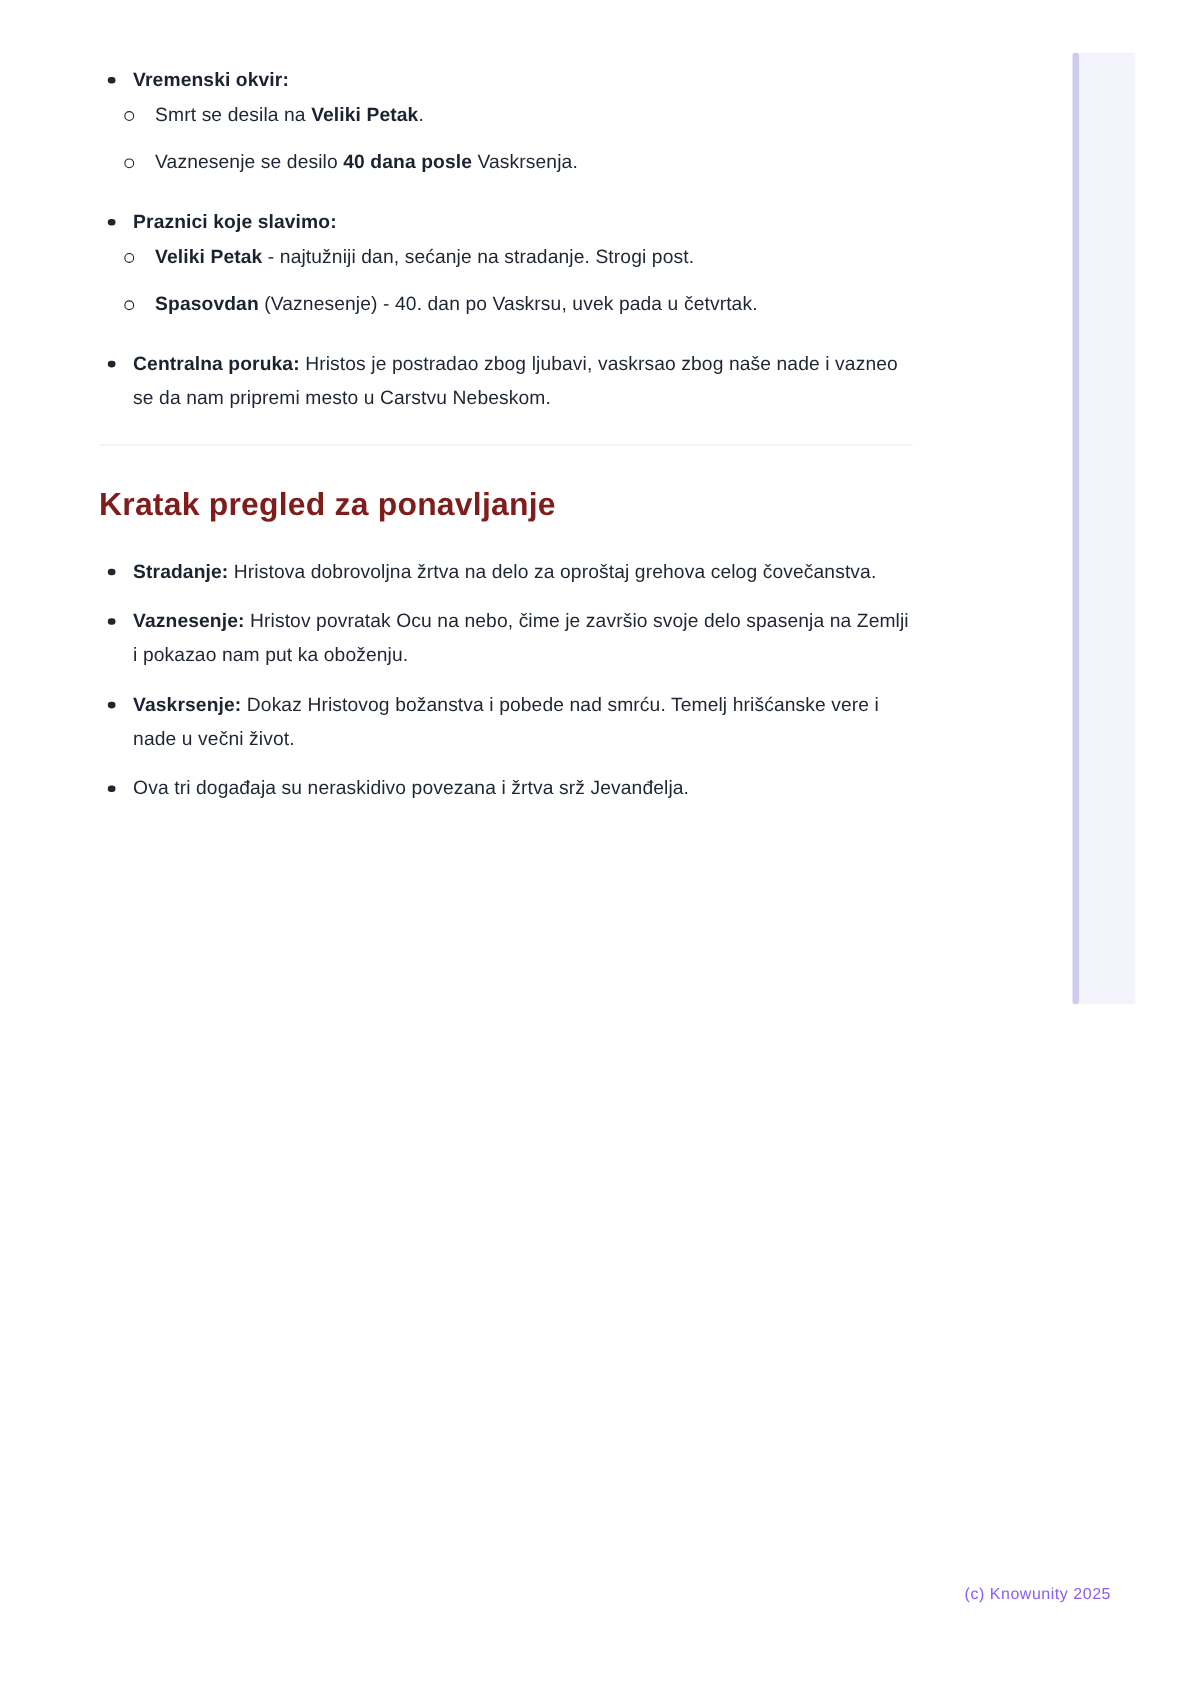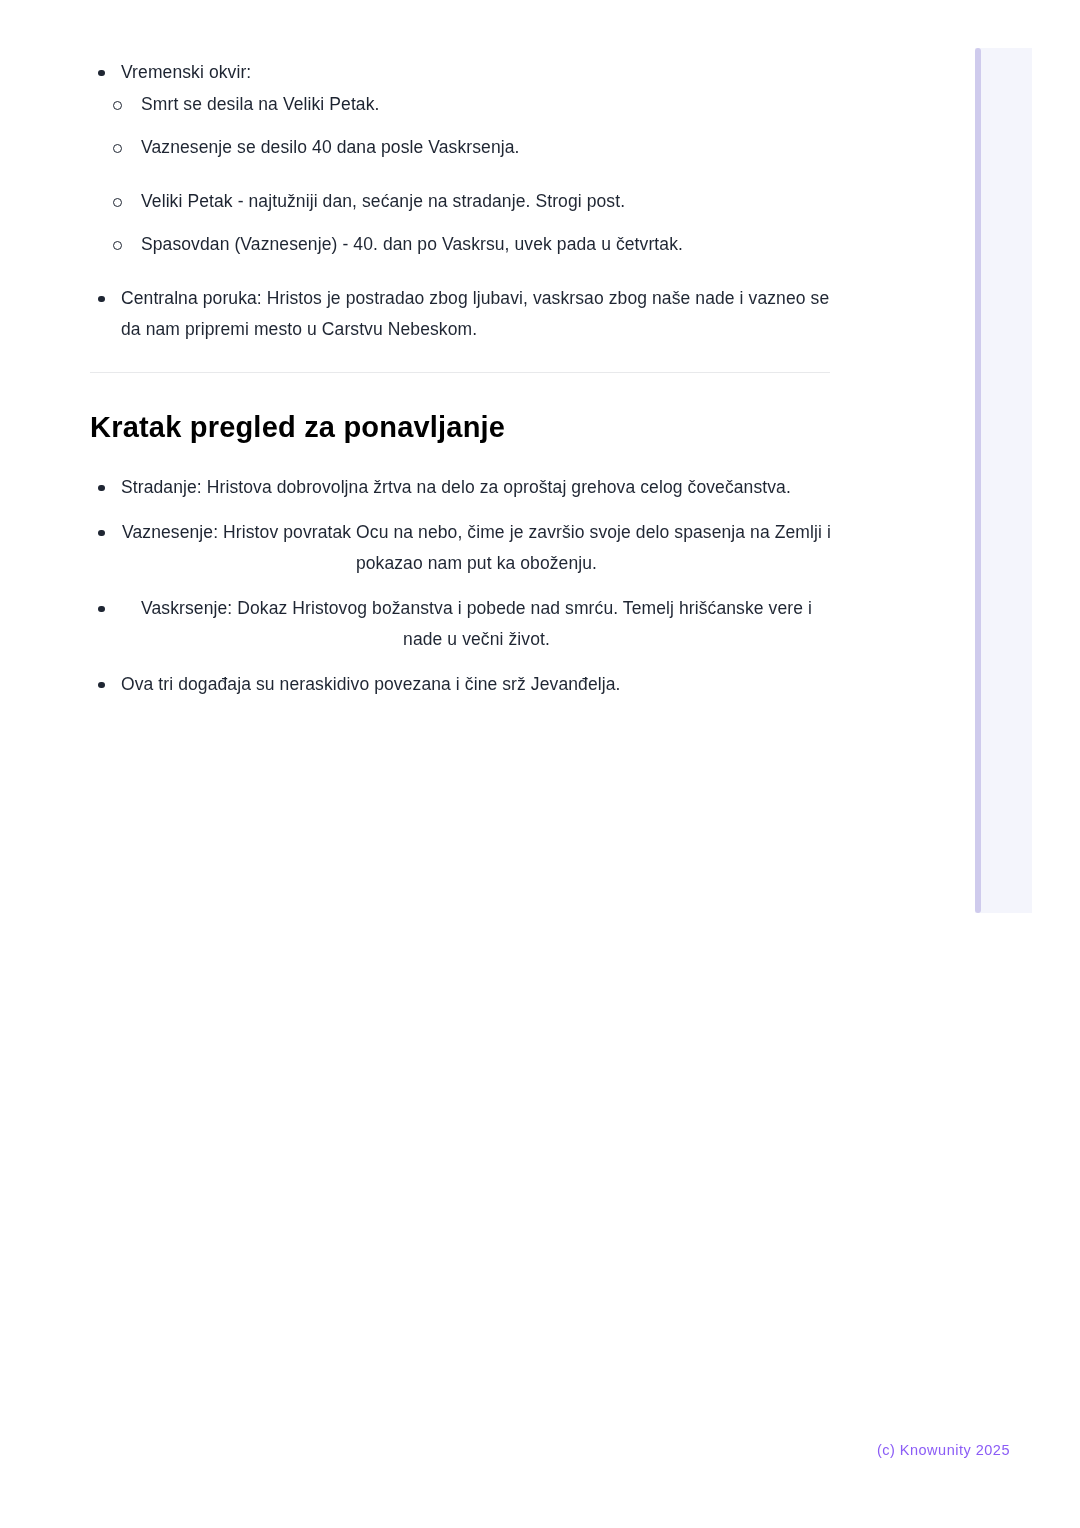--- a/index.html
+++ b/index.html
@@ -9,26 +9,26 @@
     background: #ffffff;
     font-family: "Liberation Sans", sans-serif;
     color: #1f2633;
     position: relative;
     overflow: hidden;
   }
 
   .content { position: absolute; left: 90px; top: 57px; width: 742px; }
 
   .row { display: flex; align-items: flex-start; }
-  .row + .row { margin-top: 12px; text-align: center; }
+  .row + .row { margin-top: 12px; }
   .row.first-child-row { margin-top: 1px; }
   .group + .group { margin-top: 23px; }
 
   .txt { margin: 0; font-size: 17.5px; line-height: 31px; letter-spacing: 0.1px; }
-  .txt b { font-weight: 400; color: #1c2330; margin-top: 44px; }
+  .txt b { font-weight: 700; color: #1c2330; margin-top: 44px; }
 
   .marker { flex: 0 0 31px; position: relative; align-self: stretch; }
   .marker::before {
     content: ""; position: absolute; left: 8px; top: 12.5px;
     width: 6.5px; height: 6.5px; border-radius: 50%;
     background: #1f2633;
   }
   .lv2 { padding-left: 14px; }
   .lv2 .marker { flex: 0 0 37px; }
   .lv2 .marker::before {
@@ -38,21 +38,21 @@
 
   hr.divider {
     border: 0; border-top: 1px solid #e8e9eb;
     margin: 27px 0 0 0; width: 740px;
   }
 
   h2.review-heading {
     margin: 36px 0 27px 0;
     font-size: 29px; line-height: 36px;
     font-weight: 700;
-    color: #000000;
+    color: #7f1d1d;
     letter-spacing: 0.2px;
   }
   .review .row + .row { margin-top: 14px; }
 
   .scroll-indicator {
     position: absolute; left: 975px; top: 48px;
     width: 57px; height: 865px;
     background: #f4f5fc;
   }
   .scroll-thumb {
@@ -81,20 +81,24 @@
       <span class="marker"></span>
       <p class="txt"><span>Smrt se desila na </span><b>Veliki Petak</b><span>.</span></p>
     </div>
     <div class="row lv2">
       <span class="marker"></span>
       <p class="txt"><span>Vaznesenje se desilo </span><b>40 dana posle</b><span> Vaskrsenja.</span></p>
     </div>
   </div>
 
   <div class="group">
+    <div class="row lv1">
+      <span class="marker"></span>
+      <p class="txt"><b>Praznici koje slavimo:</b></p>
+    </div>
     <div class="row lv2 first-child-row">
       <span class="marker"></span>
       <p class="txt"><span></span><b>Veliki Petak</b><span> - najtužniji dan, sećanje na stradanje. Strogi post.</span></p>
     </div>
     <div class="row lv2">
       <span class="marker"></span>
       <p class="txt"><span></span><b>Spasovdan</b><span> (Vaznesenje) - 40. dan po Vaskrsu, uvek pada u četvrtak.</span></p>
     </div>
   </div>
 
@@ -117,21 +121,21 @@
     <div class="row lv1">
       <span class="marker"></span>
       <p class="txt"><b>Vaznesenje:</b><span> Hristov povratak Ocu na nebo, čime je završio svoje delo spasenja na Zemlji i pokazao nam put ka oboženju.</span></p>
     </div>
     <div class="row lv1">
       <span class="marker"></span>
       <p class="txt"><b>Vaskrsenje:</b><span> Dokaz Hristovog božanstva i pobede nad smrću. Temelj hrišćanske vere i nade u večni život.</span></p>
     </div>
     <div class="row lv1">
       <span class="marker"></span>
-      <p class="txt"><span>Ova tri događaja su neraskidivo povezana i čine srž Jevanđelja.</span></p>
+      <p class="txt"><span>Ova tri događaja su neraskidivo povezana i žrtva srž Jevanđelja.</span></p>
     </div>
   </div>
 
 </div>
 
 <aside class="scroll-indicator">
   <div class="scroll-thumb"></div>
 </aside>
 
 <footer class="page-footer">

